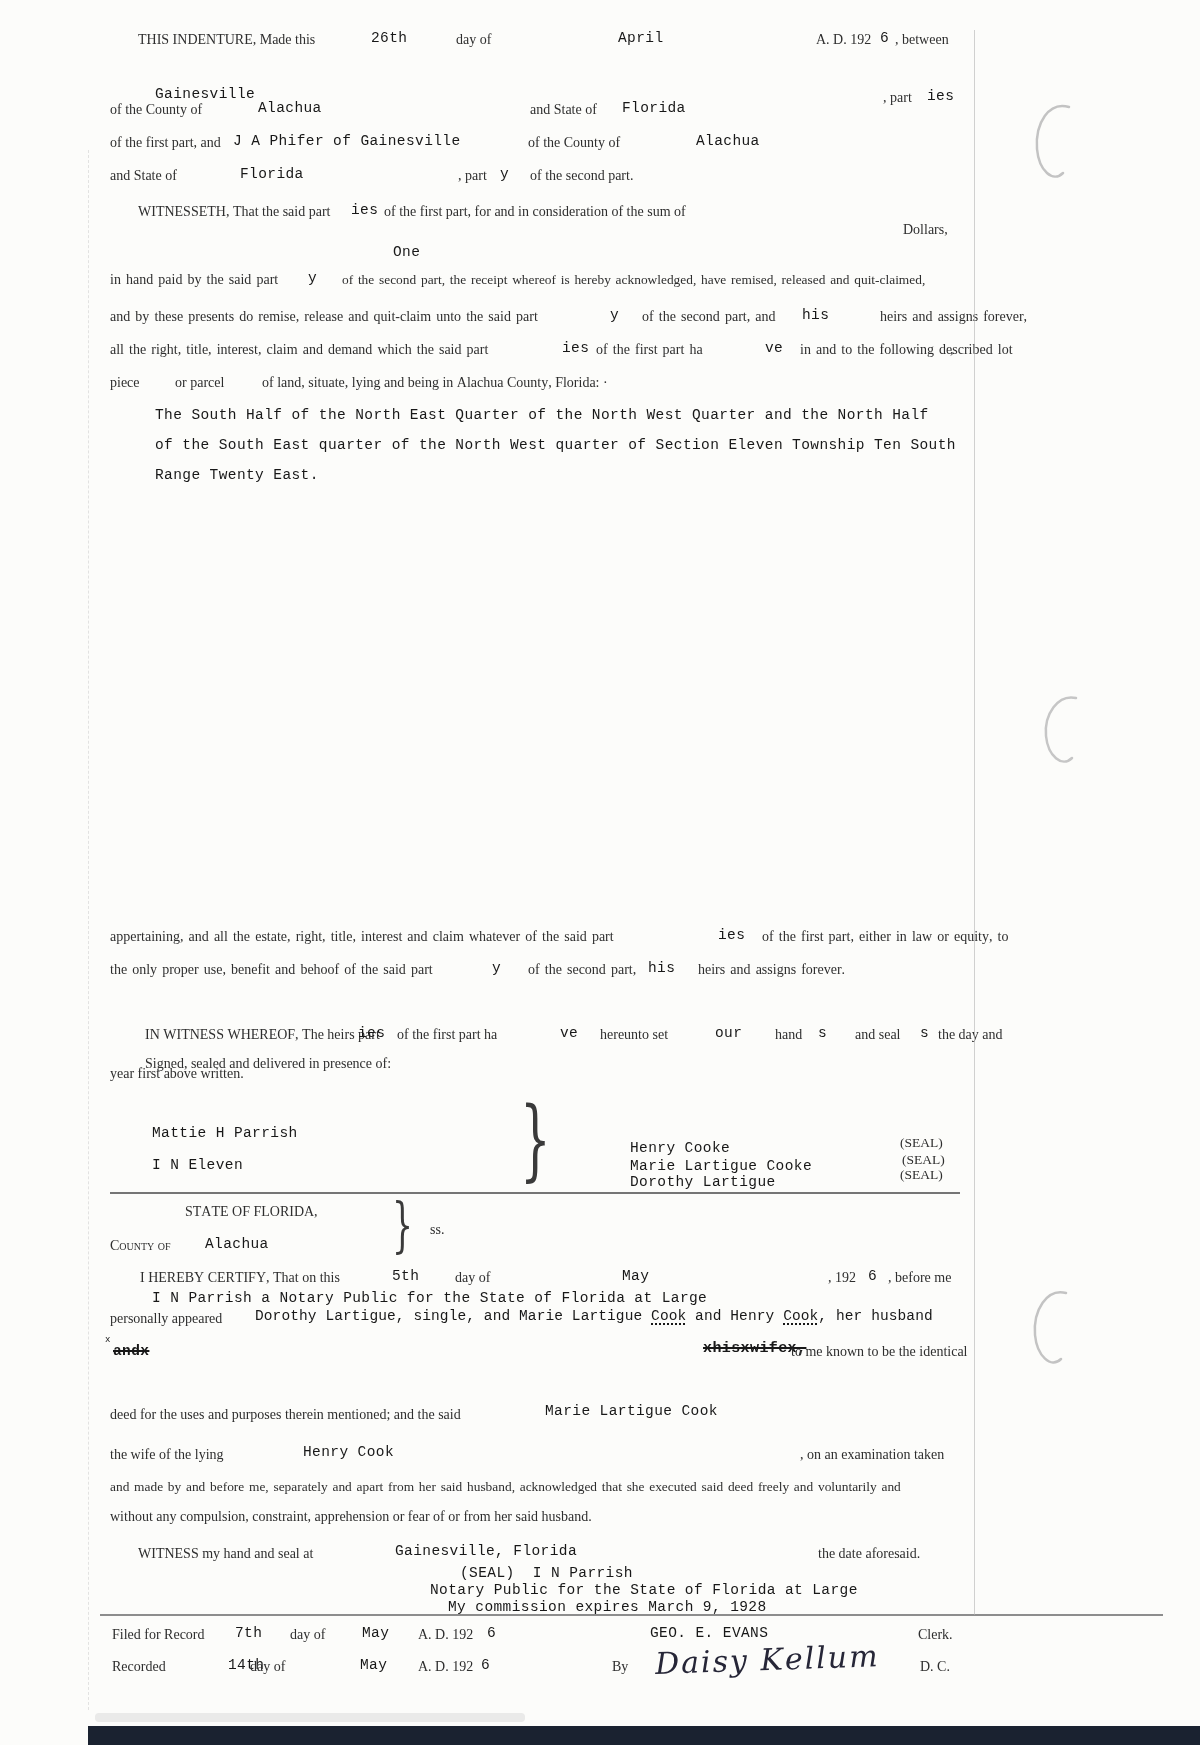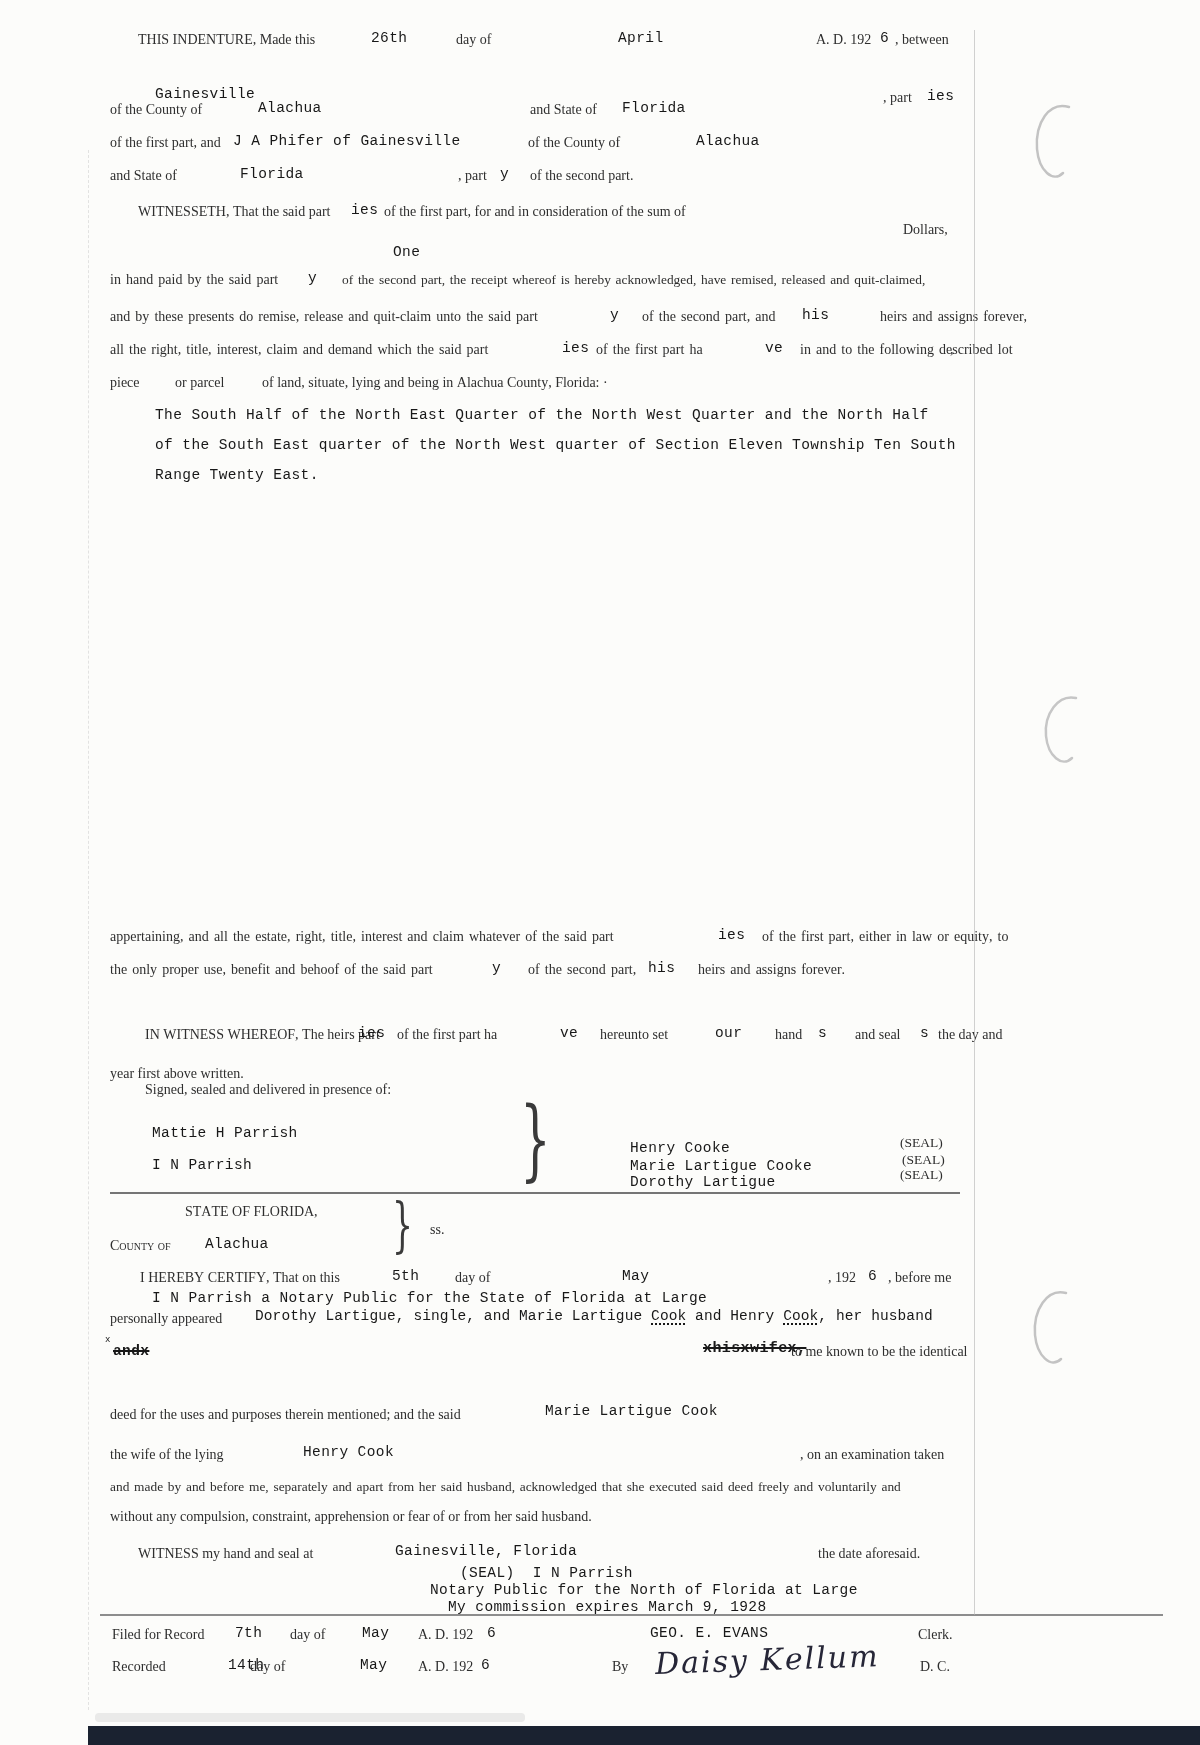--- a/index.html
+++ b/index.html
@@ -146,28 +146,28 @@
     <span class="p abs" style="left:630px">hand</span>
     <span class="t abs" style="left:673px">s</span>
     <span class="p abs" style="left:710px">and seal</span>
     <span class="t abs" style="left:775px">s</span>
     <span class="p abs" style="left:793px">the day and</span>
   </div>
   <div class="line" style="left:110px;top:1064px">
     <span class="p">year first above written.</span>
   </div>
 
-  <div class="line" style="left:145px;top:1080px">
+  <div class="line" style="left:145px;top:1054px">
     <span class="p">Signed, sealed and delivered in presence of:</span>
   </div>
   <div class="line" style="left:152px;top:1123px">
     <span class="t">Mattie H Parrish</span>
   </div>
   <div class="line" style="left:152px;top:1155px">
-    <span class="t">I N Parrish</span>
+    <span class="t">I N Eleven</span>
   </div>
   <span class="brace" style="left:520px;top:1096px;font-size:88px">}</span>
   <div class="line" style="left:630px;top:1138px">
     <span class="t">Henry Cooke</span>
   </div>
   <div class="line" style="left:630px;top:1156px">
     <span class="t">Marie Lartigue Cooke</span>
   </div>
   <div class="line" style="left:630px;top:1172px">
     <span class="t">Dorothy Lartigue</span>
@@ -242,21 +242,21 @@
 
   <div class="line" style="left:138px;top:1546px">
     <span class="p abs" style="left:0">WITNESS my hand and seal at</span>
     <span class="t abs" style="left:257px;top:-3px">Gainesville, Florida</span>
     <span class="p abs" style="left:680px">the date aforesaid.</span>
   </div>
   <div class="line" style="left:460px;top:1563px">
     <span class="t">(SEAL)  I N Parrish</span>
   </div>
   <div class="line" style="left:430px;top:1580px">
-    <span class="t">Notary Public for the North of Florida at Large</span>
+    <span class="t">Notary Public for the State of Florida at Large</span>
   </div>
   <div class="line" style="left:448px;top:1597px">
     <span class="t">My commission expires March 9, 1928</span>
   </div>
 
   <div class="hr" style="left:100px;top:1614px;width:1063px;background:#8d8d8d"></div>
 
   <div class="line" style="left:112px;top:1627px">
     <span class="p abs" style="left:0">Filed for Record</span>
     <span class="t abs" style="left:123px">7th</span>

